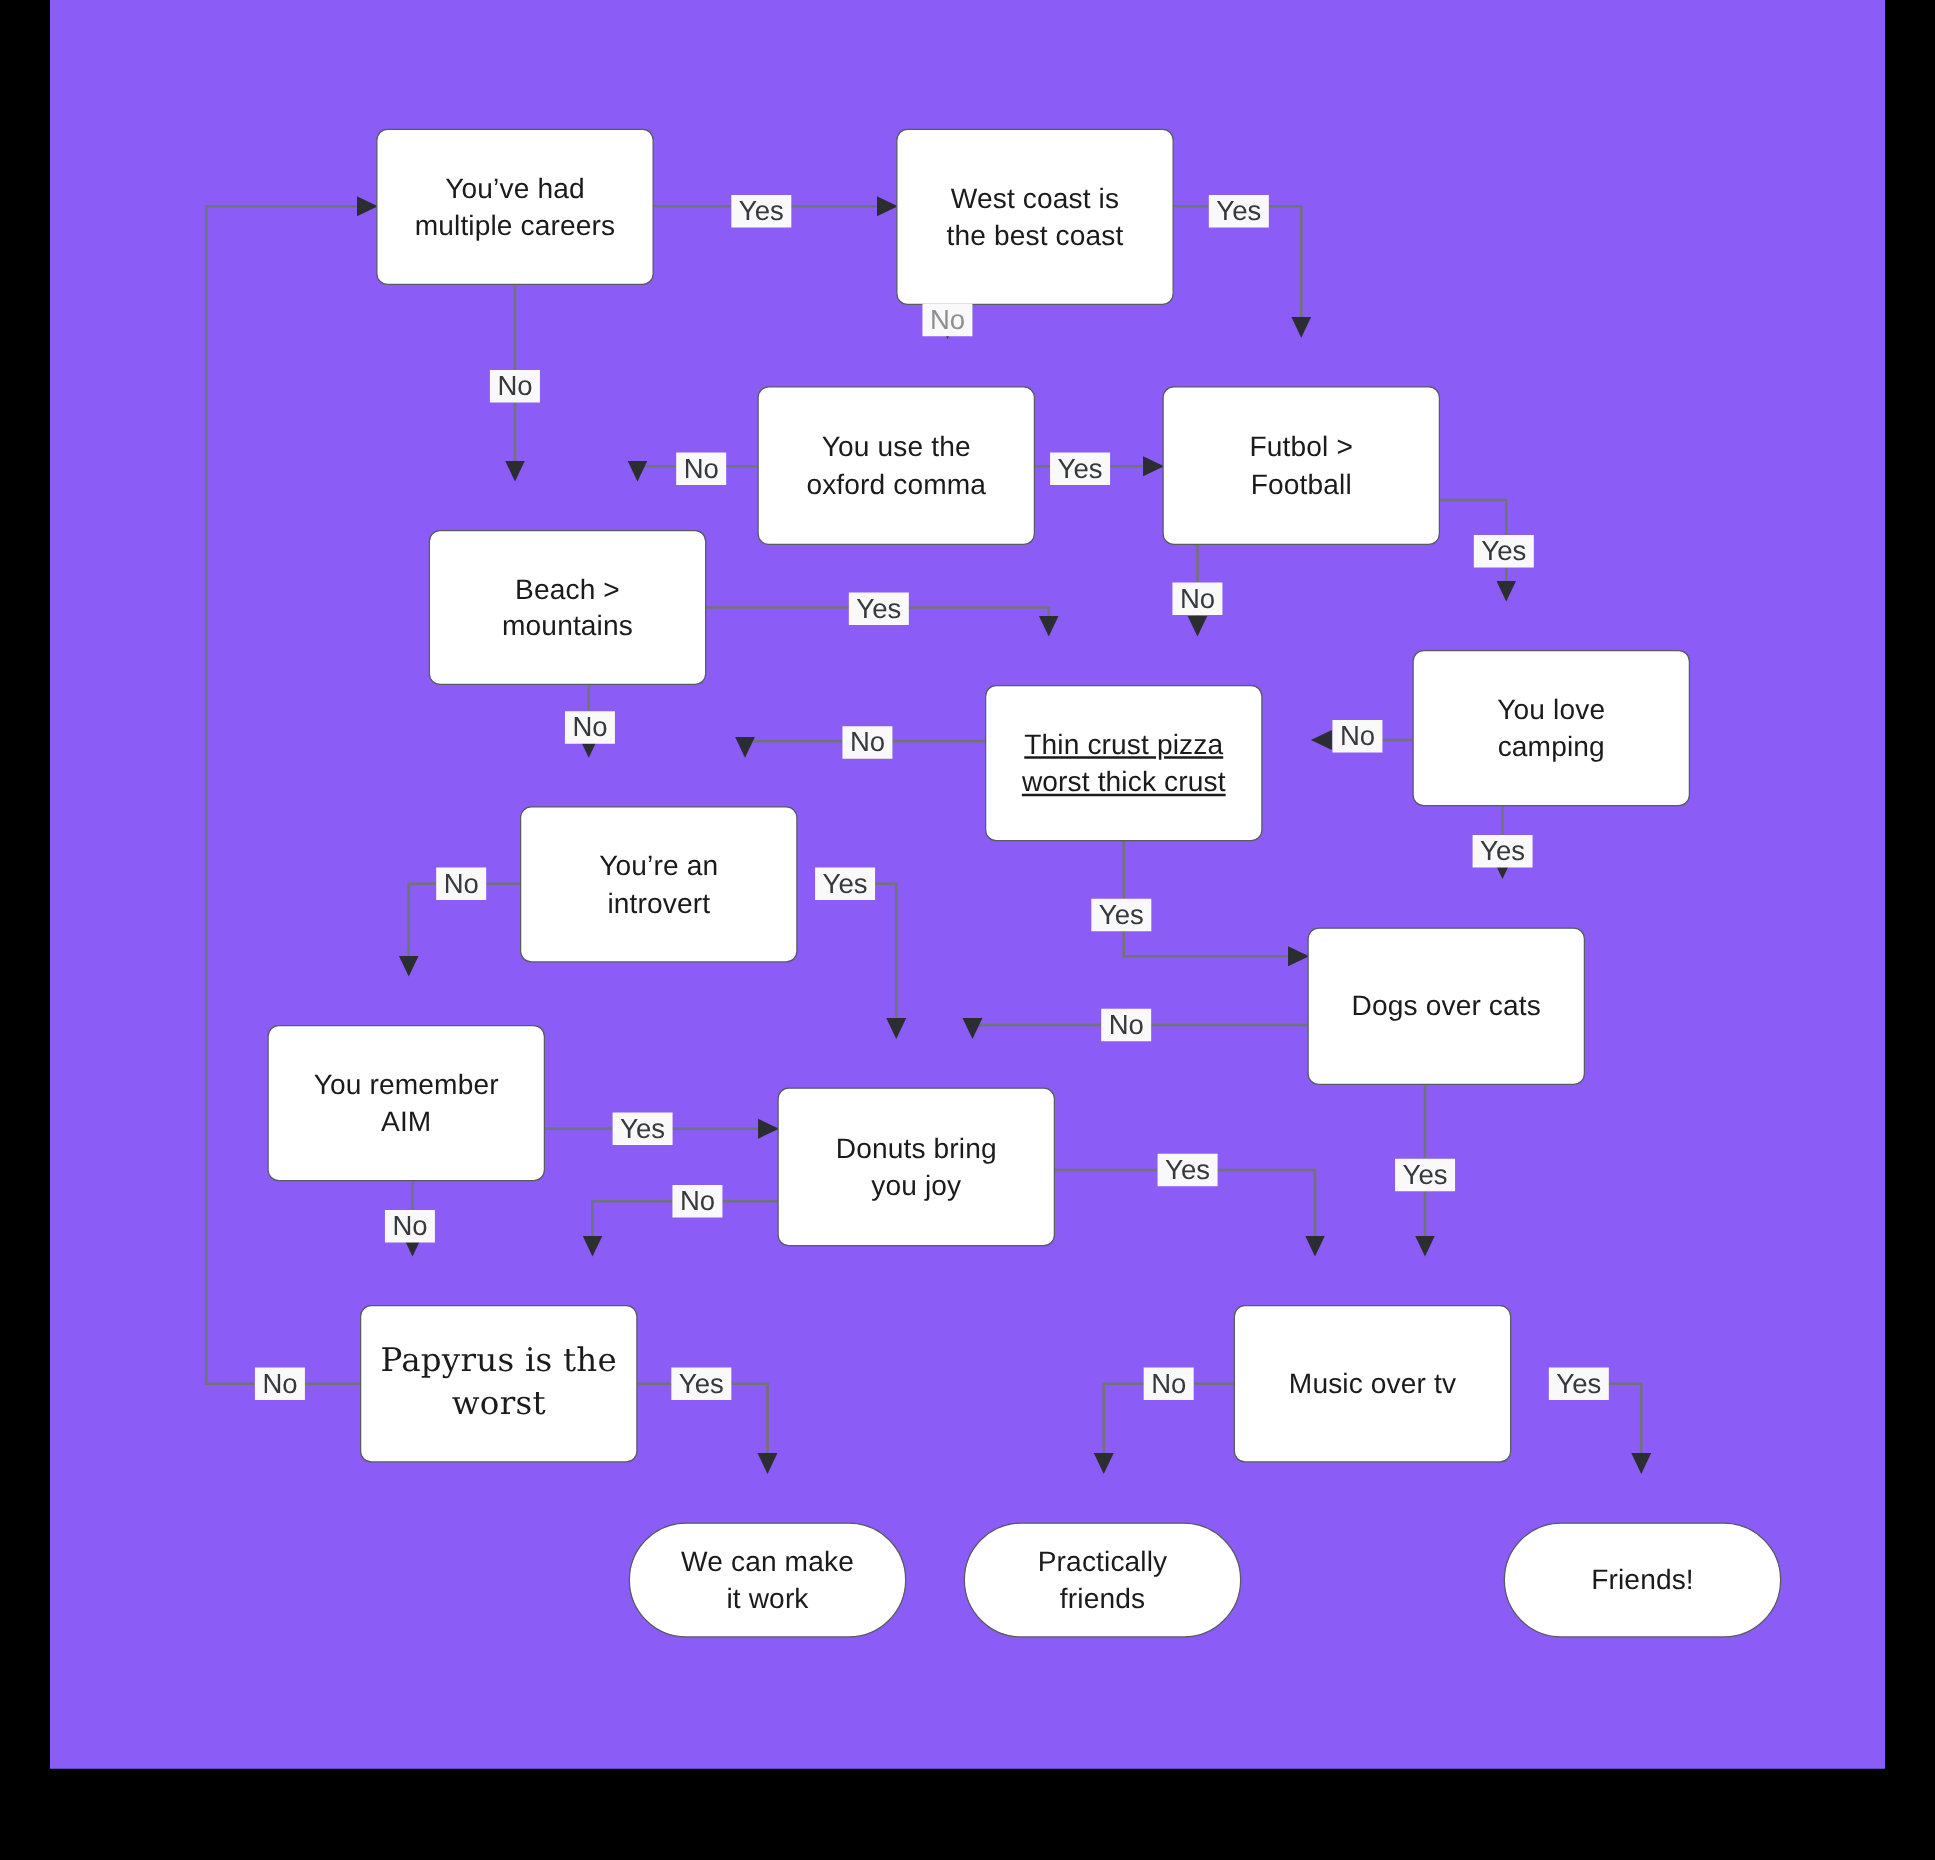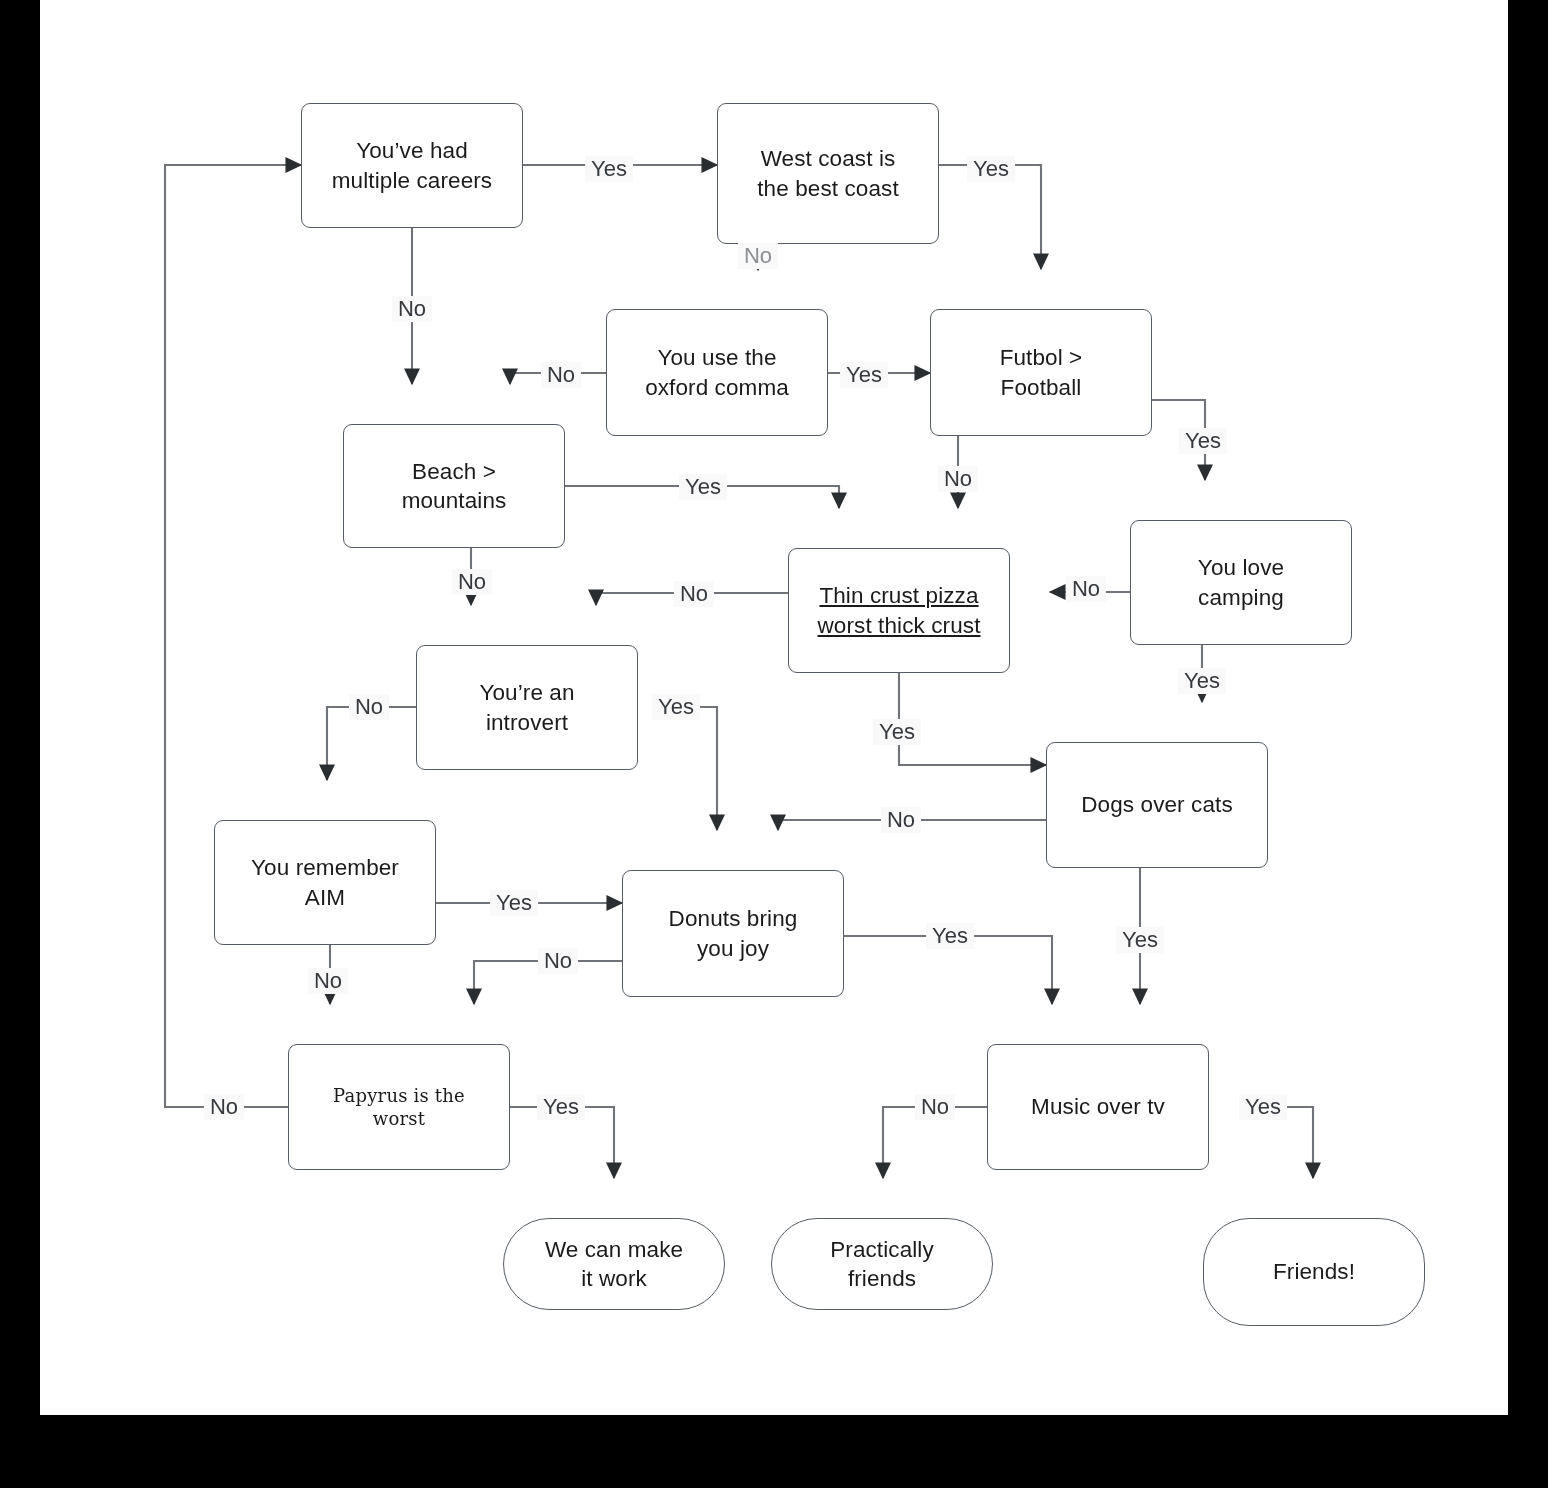--- a/index.html
+++ b/index.html
@@ -1,24 +1,24 @@
 <!DOCTYPE html>
 <html><head>
 <meta charset="utf-8">
 <style>
   html,body{margin:0;padding:0;background:#000;}
   #root{position:relative;width:1548px;height:1488px;background:#000;overflow:hidden;
         font-family:"Liberation Sans",sans-serif;}
-  #canvas{position:absolute;left:40px;top:0;width:1468px;height:1415px;background:#ffffff;}
+  #canvas{position:absolute;left:40px;top:0;width:1468px;height:1415px;background:#8b5cf6;}
   #wires{position:absolute;left:0;top:0;width:1468px;height:1415px;}
   .node{position:absolute;box-sizing:border-box;background:#ffffff;border:1.6px solid #555c63;
         border-radius:9px;display:flex;align-items:center;justify-content:center;text-align:center;
         color:#1b1b1b;font-size:22.5px;line-height:1.30;letter-spacing:.1px;}
   .node.terminal{border-radius:46px;}
-  .node.papyrus{font-family:"DejaVu Serif",serif;font-size:18px;letter-spacing:.2px;}
+  .node.papyrus{font-family:"DejaVu Serif",serif;font-size:26px;letter-spacing:.2px;}
   .lbl{position:absolute;color:#36393d;font-size:22px;line-height:1;white-space:nowrap;
        background:#f9f9f9;padding:2px 6px;}
   .lbl.muted{color:#8c8f93;}
 </style>
 </head>
 <body>
 
 <div id="root">
   <div id="canvas">
 
@@ -137,21 +137,21 @@
     </div>
 
     <div class="node terminal" style="left:463px;top:1218px;width:222px;height:92px;">
       <div><span>We can make</span><br><span>it work</span></div>
     </div>
 
     <div class="node terminal" style="left:731px;top:1218px;width:222px;height:92px;">
       <div><span>Practically</span><br><span>friends</span></div>
     </div>
 
-    <div class="node terminal" style="left:1163px;top:1218px;width:222px;height:108px;">
+    <div class="node terminal" style="left:1163px;top:1218px;width:222px;height:92px;">
       <div><span>Friends!</span></div>
     </div>
 
     <div class="lbl" style="left:569px;top:169px;transform:translate(-50%,-50%);">Yes</div>
     <div class="lbl" style="left:372px;top:309px;transform:translate(-50%,-50%);">No</div>
     <div class="lbl" style="left:951px;top:169px;transform:translate(-50%,-50%);">Yes</div>
     <div class="lbl muted" style="left:718px;top:256px;transform:translate(-50%,-50%);">No</div>
     <div class="lbl" style="left:824px;top:375px;transform:translate(-50%,-50%);">Yes</div>
     <div class="lbl" style="left:521px;top:375px;transform:translate(-50%,-50%);">No</div>
     <div class="lbl" style="left:1163px;top:441px;transform:translate(-50%,-50%);">Yes</div>

